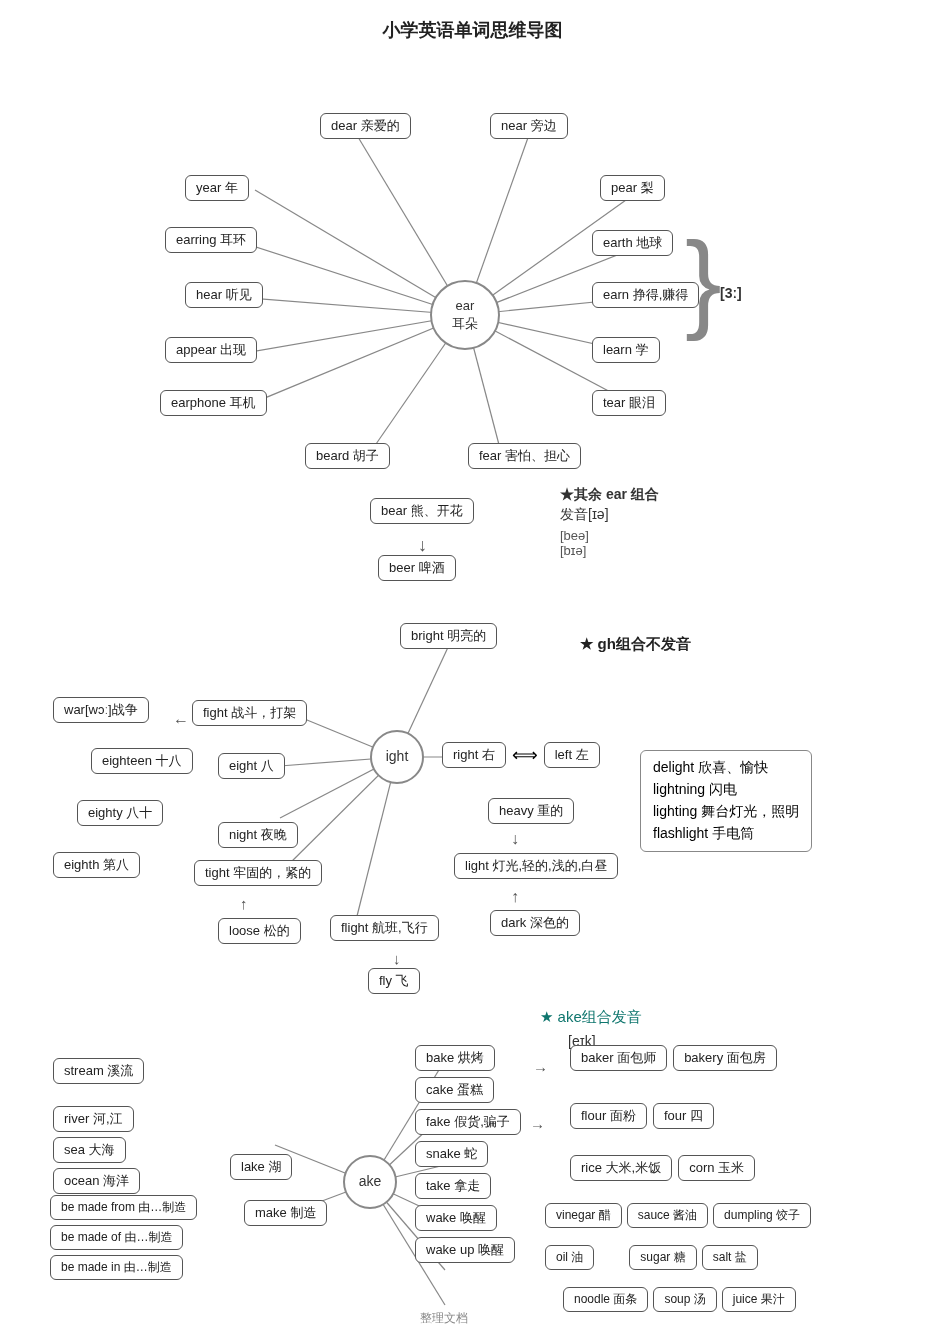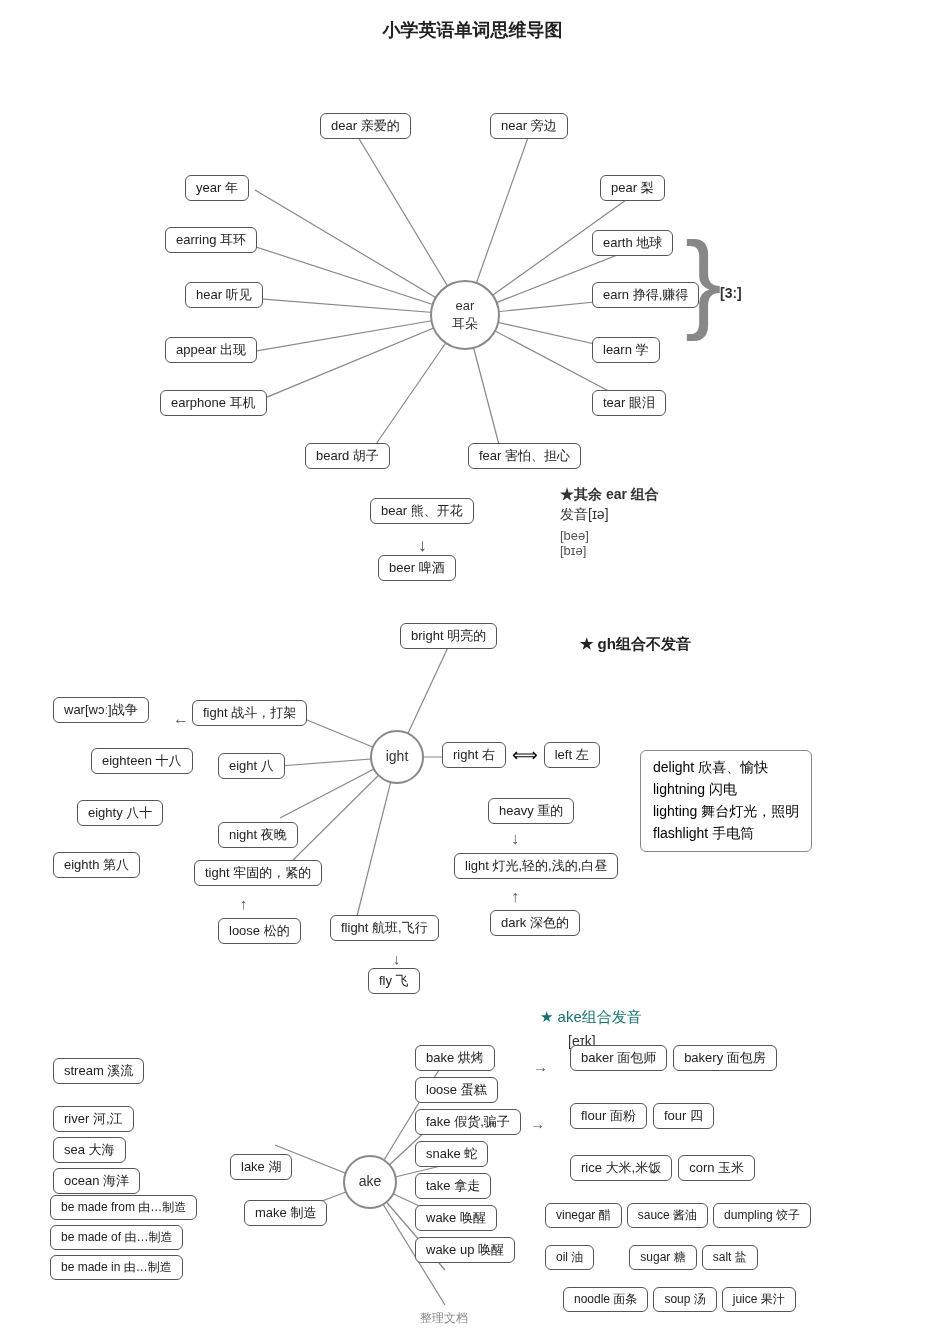--- a/index.html
+++ b/index.html
@@ -310,21 +310,21 @@
 </div>
 
 <div style="position:absolute; left:50px; top:1195px;">
   <div style="margin-bottom:5px;"><div class="word-box" style="font-size:12px;"><span>be made from 由…制造</span></div></div>
   <div style="margin-bottom:5px;"><div class="word-box" style="font-size:12px;"><span>be made of 由…制造</span></div></div>
   <div><div class="word-box" style="font-size:12px;"><span>be made in 由…制造</span></div></div>
 </div>
 
 <div style="position:absolute; left:415px; top:1045px;">
   <div style="margin-bottom:6px;"><div class="word-box"><span>bake 烘烤</span></div></div>
-  <div style="margin-bottom:6px;"><div class="word-box"><span>loose 蛋糕</span></div></div>
+  <div style="margin-bottom:6px;"><div class="word-box"><span>cake 蛋糕</span></div></div>
   <div style="margin-bottom:6px;"><div class="word-box"><span>fake 假货,骗子</span></div></div>
   <div style="margin-bottom:6px;"><div class="word-box"><span>snake 蛇</span></div></div>
   <div style="margin-bottom:6px;"><div class="word-box"><span>take 拿走</span></div></div>
   <div style="margin-bottom:6px;"><div class="word-box"><span>wake 唤醒</span></div></div>
   <div><div class="word-box"><span>wake up 唤醒</span></div></div>
 </div>
 
 <div style="position:absolute; left:570px; top:1045px; display:flex; gap:6px; ">
   <div class="word-box"><span>baker 面包师</span></div>
   <div class="word-box"><span>bakery 面包房</span></div>

